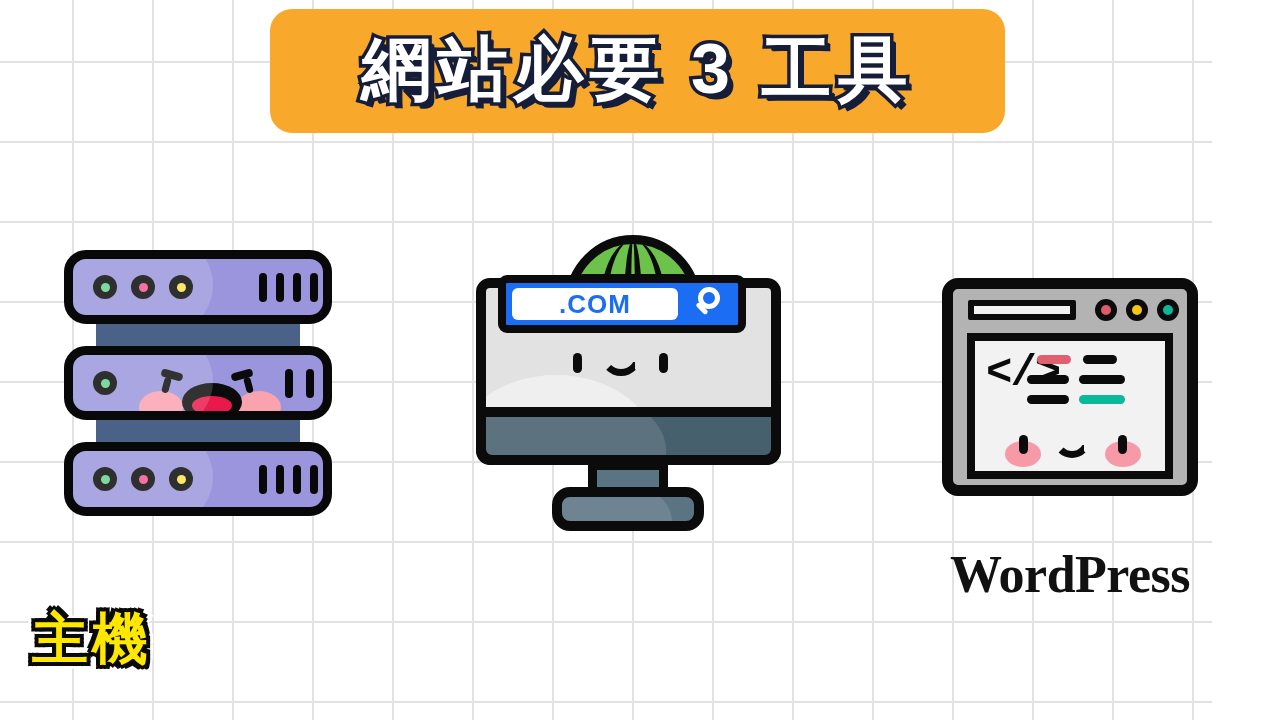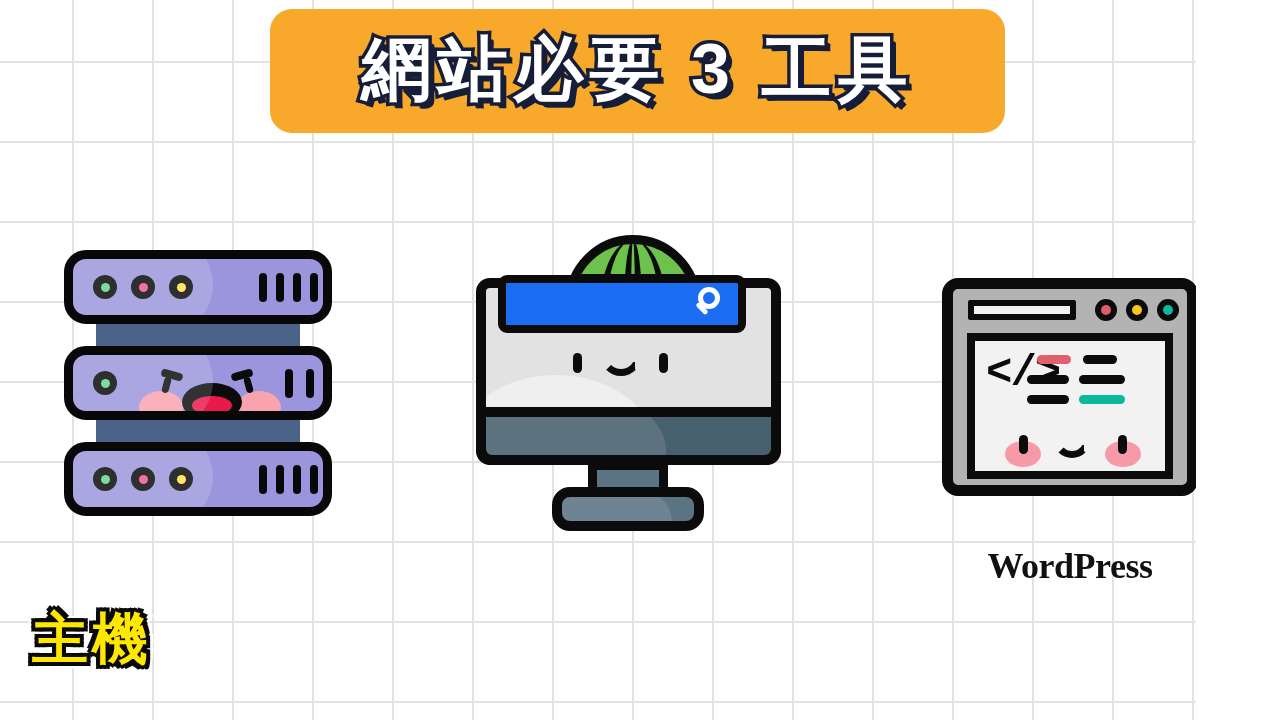--- a/index.html
+++ b/index.html
@@ -13,20 +13,21 @@
     width: 1196px;
     height: 720px;
     overflow: hidden;
     background-color: #ffffff;
     background-image:
       linear-gradient(to right, #e2e2e2 2px, transparent 2px),
       linear-gradient(to bottom, #e2e2e2 2px, transparent 2px);
     background-size: 80px 80px;
     background-position: -8px -19px;
     font-family: "Liberation Sans", "DejaVu Sans", sans-serif;
+    padding-left: 16px;
   }
 
   
   .title-banner {
     position: absolute;
     left: 270px;
     top: 9px;
     width: 735px;
     height: 124px;
     background: #f8a92b;
@@ -83,21 +84,21 @@
       0 -4px 0 #0a0a0a, 0 4px 0 #0a0a0a,
      -4px -4px 0 #0a0a0a, 4px -4px 0 #0a0a0a,
      -4px 4px 0 #0a0a0a, 4px 4px 0 #0a0a0a;
   }
   .brand-text {
     position: absolute;
     left: 0;
     width: 340px;
     text-align: center;
     font-family: "Liberation Serif", "DejaVu Serif", serif;
-    font-size: 36px;
+    font-size: 52px;
     font-weight: bold;
     letter-spacing: -0.5px;
     color: #111111;
   }
 
   
   .server { position: absolute; left: 32px; top: 20px; width: 272px; height: 278px; }
   .srv-unit {
     position: absolute;
     left: 0;
@@ -533,20 +534,23 @@
           <span class="par p1"></span>
           <span class="par p2"></span>
           <span class="par p3"></span>
           <span class="mer m1"></span>
           <span class="mer m2"></span>
         </div>
 
         <div class="screen"></div>
 
         <div class="searchbar">
+          <div class="searchfield">
+            <span>.COM</span>
+          </div>
           <div class="mag">
             <span class="ring"></span>
             <span class="handle"></span>
           </div>
         </div>
 
         <div class="mon-face">
           <span class="mon-eye l"></span>
           <span class="mon-eye r"></span>
           <span class="mon-smile"></span>

